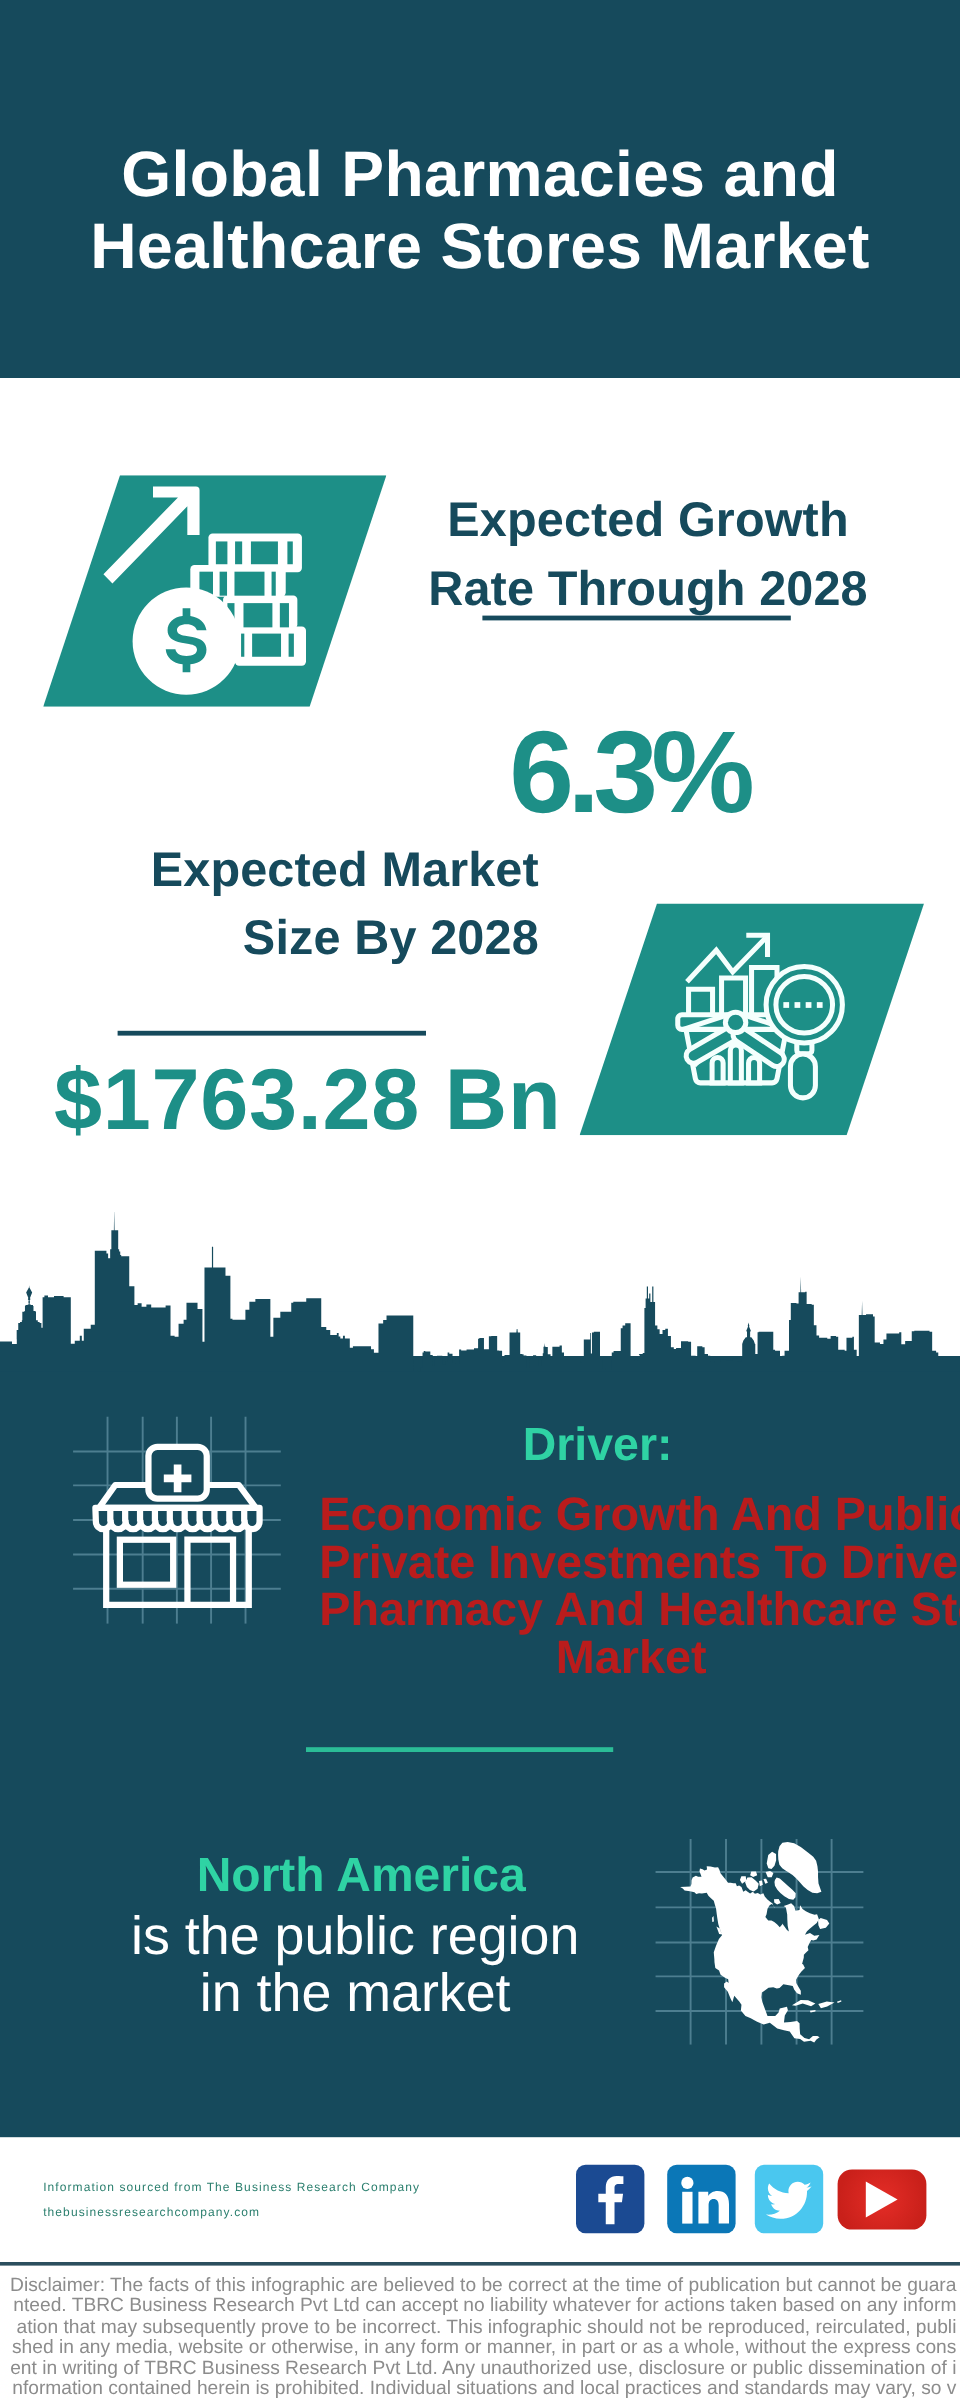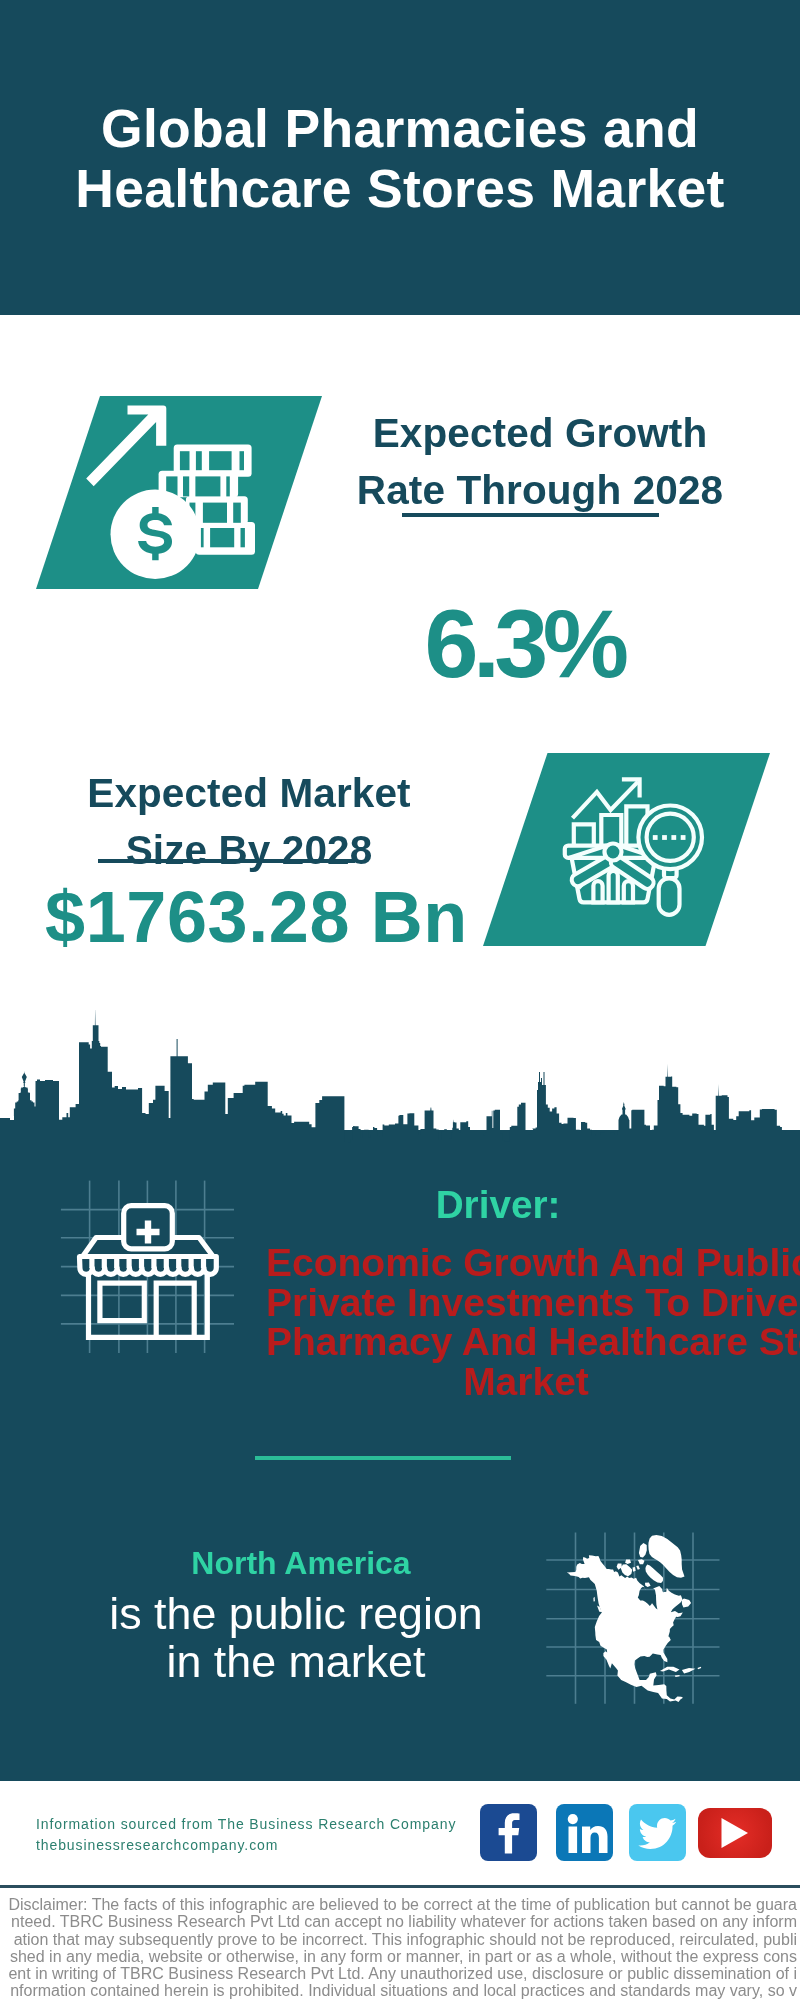--- a/index.html
+++ b/index.html
@@ -3,21 +3,21 @@
 <meta charset="utf-8">
 <style>
   html,body{margin:0;padding:0;}
   body{width:800px;height:2000px;background:#ffffff;
        font-family:"Liberation Sans",sans-serif;overflow:hidden;
        -webkit-font-smoothing:antialiased;}
   .page{position:relative;width:800px;height:2000px;background:#fff;overflow:hidden;}
 
   
   .header{position:absolute;left:0;top:0;width:800px;height:315px;background:#164a5c;}
-  .header .title{position:absolute;left:0;top:99px;width:800px;margin:0;text-align:center;color:#fff;
+  .header .title{position:absolute;left:0;top:116px;width:800px;margin:0;text-align:center;color:#fff;
     font-size:53.5px;font-weight:bold;line-height:59.5px;letter-spacing:0.3px;white-space:pre;}
 
   
   .stat-head{position:absolute;color:#164a5c;font-weight:bold;text-align:center;white-space:pre;
              font-size:40.5px;line-height:57px;letter-spacing:0.1px;}
   .rule{position:absolute;height:4px;background:#164a5c;}
   .stat-val{position:absolute;color:#1d8f87;font-weight:bold;text-align:center;white-space:pre;}
 
   .icon-wrap{position:absolute;}
   .icon-wrap svg{display:block;}
@@ -25,24 +25,24 @@
   
   .lower{position:absolute;left:0;top:1130px;width:800px;height:651px;background:#164a5c;}
   .skyline{position:absolute;left:0;top:1010px;width:800px;height:133px;}
 
   .driver-label{position:absolute;color:#2fd3a4;font-weight:bold;text-align:center;font-size:38.7px;line-height:38.7px;}
   .driver-text{position:absolute;color:#b91c1c;font-weight:bold;text-align:center;white-space:pre;
                font-size:39px;line-height:39.6px;}
   .green-rule{position:absolute;height:4px;background:#2bbd97;}
 
   .region-text{position:absolute;text-align:center;color:#fff;font-size:44.8px;line-height:47.5px;white-space:pre;}
-  .region-hl{position:absolute;text-align:center;color:#2fd3a4;font-weight:bold;font-size:32px;line-height:41.5px;}
-
-  
-  .src{position:absolute;color:#2b7f6e;font-size:14px;letter-spacing:0.9px;line-height:20.6px;white-space:pre;}
+  .region-hl{position:absolute;text-align:center;color:#2fd3a4;font-weight:bold;font-size:40px;line-height:41.5px;}
+
+  
+  .src{position:absolute;color:#2b7f6e;font-size:10px;letter-spacing:0.9px;line-height:20.6px;white-space:pre;}
   .social-row{position:absolute;display:flex;align-items:flex-start;}
   .social-btn{display:block;width:57px;height:57px;border-radius:8px;overflow:hidden;}
   .social-btn svg{display:block;}
   .social-btn.yt{width:74px;height:50px;border-radius:12px;margin-left:12px;margin-top:4px;
      background:radial-gradient(circle at 50% 50%, #e52d27 0%, #c9201a 80%);}
   .footer-sep{position:absolute;background:#2b4e5e;height:3px;}
   .disclaimer{position:absolute;color:#8c8c8c;font-size:16px;line-height:17.3px;text-align:right;word-break:break-all;}
 </style>
 </head>
 <body>
@@ -88,21 +88,21 @@
         <path d="M-4.6,-39.5 h9.2 v9.0 c10.6,1.5 17.8,8.0 19.2,17.2 h-11.4 c-1.3,-4.6 -5.5,-7.4 -12.2,-7.4 c-7.1,0 -11.5,2.7 -11.5,7.0 c0,3.7 2.9,5.8 9.6,6.9 l8.7,1.5 c11.2,1.9 16.8,6.8 16.8,15.0 c0,9.7 -7.3,16.2 -19.2,17.5 v9.3 h-9.2 v-9.3 c-11.7,-1.3 -19.4,-8.0 -20.1,-17.9 h11.5 c0.9,5.0 5.7,8.0 13.2,8.0 c7.7,0 12.5,-2.9 12.5,-7.4 c0,-3.7 -2.8,-5.8 -9.6,-6.9 l-8.8,-1.5 c-11.1,-1.9 -16.6,-6.8 -16.6,-14.8 c0,-9.4 7.1,-15.8 17.9,-17.1 z"></path>
       </g>
     </svg>
   </div>
 
   <div class="stat-head" style="left:340px;top:379px;width:400px;margin-top:26px;">Expected Growth
 Rate Through 2028</div>
   <div class="rule" style="left:402px;top:513px;width:257px;"></div>
   <div class="stat-val" style="left:319px;top:547px;width:410px;font-size:97px;line-height:97px;letter-spacing:-5.5px;margin-top:48px;">6.3%</div>
 
-  <div class="stat-head" style="left:49px;top:765px;width:400px;">Expected Market
+  <div class="stat-head" style="left:49px;top:696px;width:400px;text-align:right;">Expected Market
 Size By 2028</div>
   <div class="rule" style="left:98px;top:859px;width:257px;"></div>
   <div class="stat-val" style="left:45px;top:881px;width:420px;font-size:72px;line-height:72px;letter-spacing:0.6px;">$1763.28 Bn</div>
 
   <div class="icon-wrap" style="left:483px;top:753px;width:287px;height:193px;">
     <svg width="287" height="193" viewBox="0 0 287 193" xmlns="http://www.w3.org/2000/svg">
       <polygon points="64.5,0 287,0 222.5,193 0,193" fill="#1d8f87"></polygon>
       <g fill="none" stroke="#f4fffd" stroke-width="4.2" stroke-linejoin="miter" stroke-miterlimit="6">
 
         <polyline points="89.5,65.1 113.9,38.9 127.6,57 155.0,28.6"></polyline>

